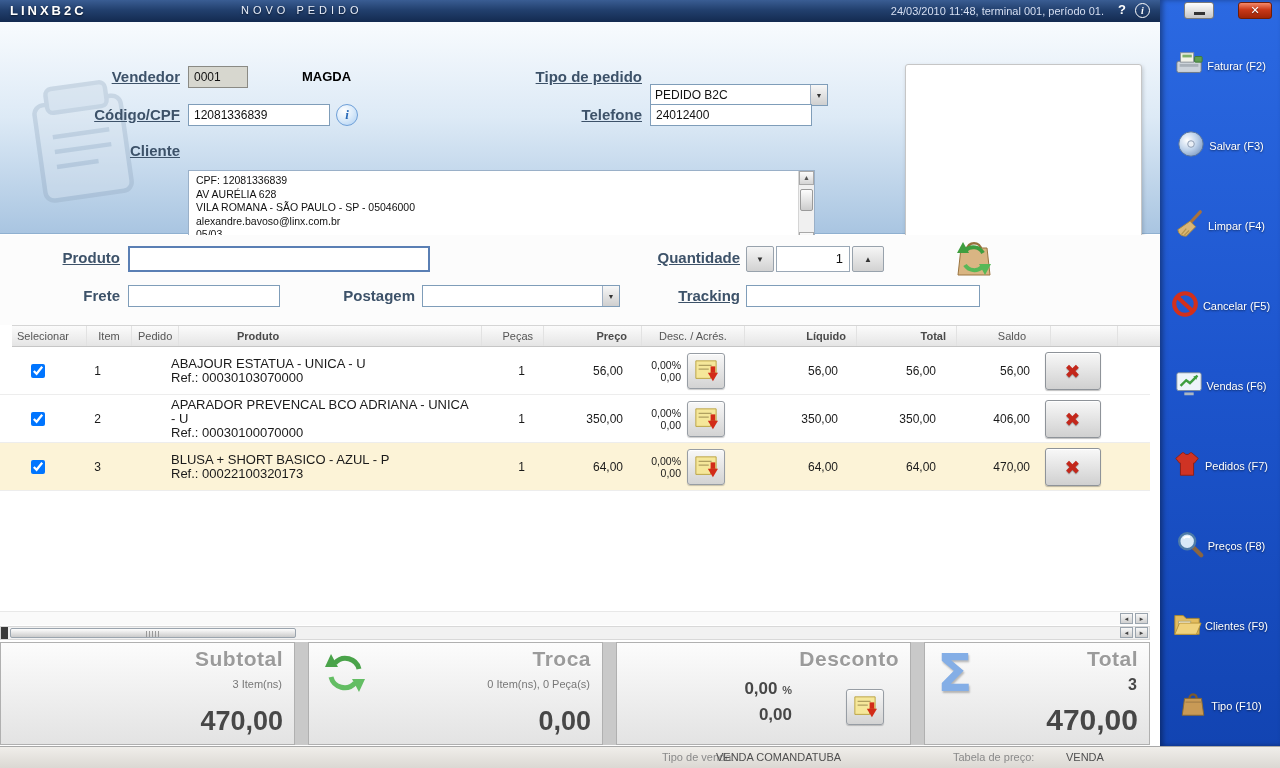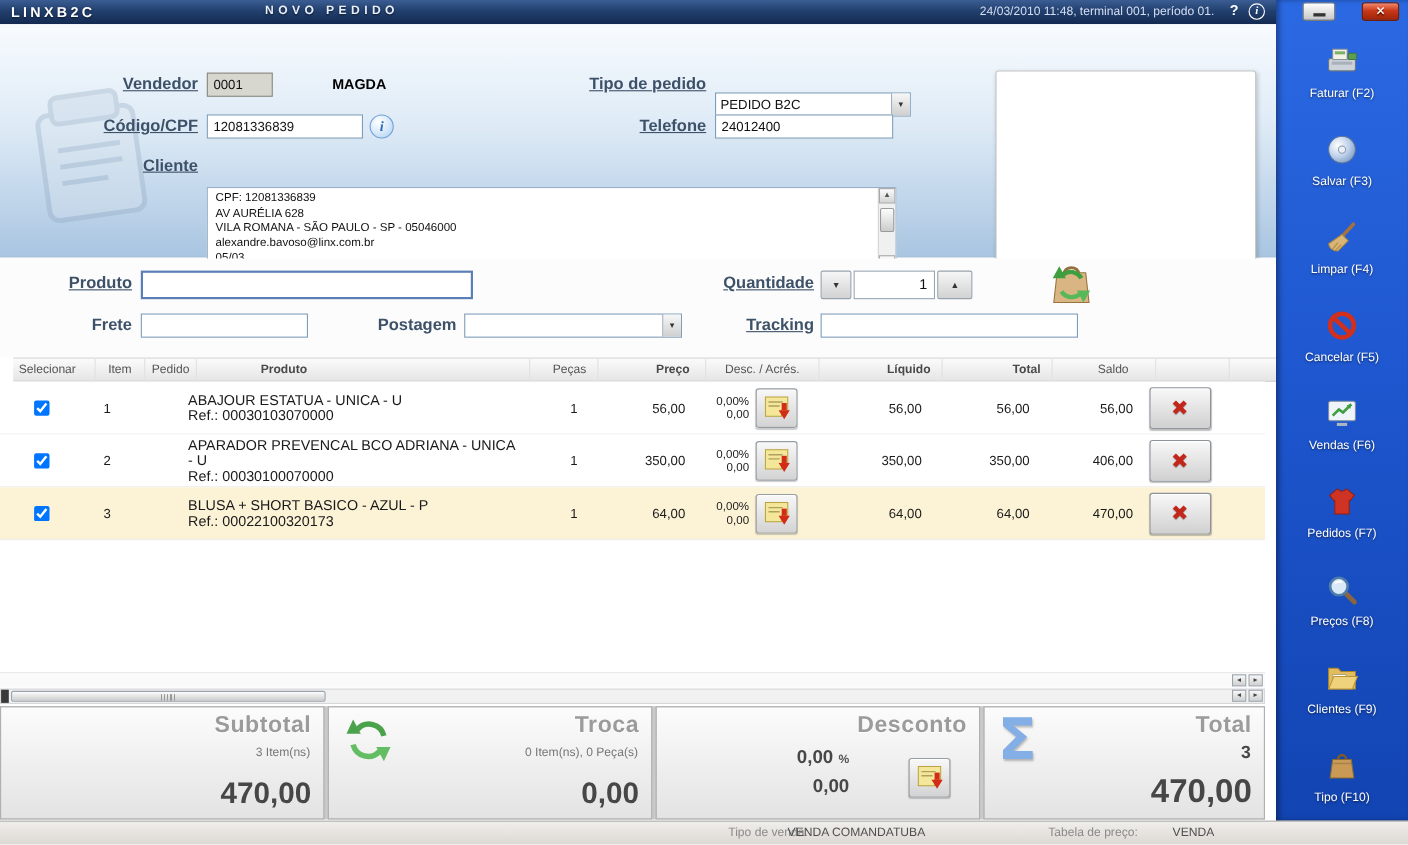--- a/index.html
+++ b/index.html
@@ -6,21 +6,21 @@
   html,body { width:1280px; height:768px; font-family:"Liberation Sans", sans-serif; cursor:default; }
   .app { width:1280px; height:768px; display:flex; flex-direction:column; background:#fff; overflow:hidden; }
   .top { display:flex; height:746px; }
   .main { width:1160px; height:746px; position:relative; background:#fff; overflow:hidden; }
 
   
   .titlebar { position:absolute; top:0; left:0; width:1160px; height:22px;
     background:linear-gradient(180deg,#3a5d93 0%,#22406e 45%,#132a50 100%); }
   .tb-logo { position:absolute; left:10px; top:3px; color:#fff; font-weight:bold; font-size:13px;
     letter-spacing:3px; text-transform:uppercase; text-shadow:0 1px 2px rgba(0,0,0,.6); }
-  .tb-title { position:absolute; left:205px; top:4px; color:#e8eefa; font-weight:bold; font-size:11px;
+  .tb-title { position:absolute; left:205px; top:4px; color:#e8eefa; font-weight:normal; font-size:11px;
     letter-spacing:4px; text-transform:uppercase; text-shadow:0 1px 2px rgba(0,0,0,.6);padding-left:36px; }
   .tb-status { position:absolute; right:56px; top:5px; color:#d6dff2; font-size:11px; }
   .tb-help { position:absolute; right:34px; top:2px; color:#fff; font-weight:bold; font-size:13px; cursor:pointer; }
   .tb-info { position:absolute; right:10px; top:3px; width:15px; height:15px; border:1.5px solid #fff; border-radius:50%;
     color:#fff; font:italic bold 10px "Liberation Serif", serif; display:flex; align-items:center; justify-content:center; cursor:pointer; }
 
   
   .header-form { position:absolute; top:22px; left:0; width:1160px; height:212px;
     background:linear-gradient(180deg,#f8fbfe 0%,#ddeaf6 45%,#a9c5e1 100%); border-bottom:1px solid #8fb0d0; }
   .watermark { position:absolute; left:12px; top:42px; opacity:.55; transform:rotate(-8deg); }
@@ -98,21 +98,21 @@
   .hs-splitter { position:absolute; left:0; top:0; width:7px; height:100%; background:#3a3a3a; cursor:col-resize; }
   .hs-thumb { position:absolute; left:9px; top:1px; width:286px; height:10px;
     background:linear-gradient(#fdfdfd,#cbcbcb); border:1px solid #9aa4ae; border-radius:2px; cursor:pointer; }
   .hs-grip { position:absolute; left:50%; top:2px; width:14px; height:6px; transform:translateX(-50%);
     background:repeating-linear-gradient(90deg,#999 0 1px,transparent 1px 3px); }
   .sc-arrow { position:absolute; top:1px; width:13px; height:11px; background:linear-gradient(#f8f8f8,#d0d0d0);
     border:1px solid #9aa4ae; font-size:6px; color:#444; display:flex; align-items:center; justify-content:center; cursor:pointer; }
 
   
   .summary { position:absolute; top:642px; left:0; width:1150px; height:103px; display:grid;
-    grid-template-columns:295px 295px 295px 1fr; gap:3px; background:#c9c9c9; }
+    grid-template-columns:295px 295px 295px 1fr; gap:13px; background:#c9c9c9; }
   .panel { position:relative; background:linear-gradient(#fcfcfc,#e3e3e3); border:1px solid #b0b0b0; }
   .p-title { position:absolute; top:4px; right:11px; font-size:21px; font-weight:bold; color:#9b9b9b;
     text-shadow:0 1px 0 #fff; letter-spacing:.5px; }
   .p-items { position:absolute; top:35px; right:12px; font-size:11px; color:#777; }
   .p-value { position:absolute; bottom:7px; right:11px; font-size:27px; font-weight:bold; color:#474747; }
   .troca-icon { position:absolute; left:14px; top:8px; }
   .disc-line { position:absolute; right:118px; text-align:right; font-size:17px; font-weight:bold; color:#474747; }
   .disc-pct-sym { font-size:11px; font-weight:bold; color:#555; }
   .disc-btn { position:absolute; right:26px; top:46px; }
   .sigma { position:absolute; left:12px; top:0px; font-size:52px; font-weight:bold; color:#84aee6;
@@ -131,21 +131,21 @@
     background:linear-gradient(180deg,#2b69e2 0%,#1d55cd 50%,#1244b2 100%);
     box-shadow:inset 3px 0 5px rgba(0,0,0,.35); }
   .win-btns { position:absolute; top:2px; left:0; width:100%; display:flex; justify-content:space-between; padding:0 8px 0 24px; }
   .btn-min { width:30px; height:17px; background:linear-gradient(#fefefe,#c6c6c6); border:1px solid #7a7a7a;
     border-radius:3px; position:relative; cursor:pointer; }
   .btn-min i { position:absolute; left:9px; bottom:3px; width:11px; height:3px; background:#333; }
   .btn-close { width:34px; height:17px; background:linear-gradient(#f48a6a,#c83818 45%,#9e2406); border:1px solid #701c06;
     border-radius:3px; color:#fff; font-size:11px; font-weight:bold; display:flex; align-items:center; justify-content:center;
     cursor:pointer; text-shadow:0 1px 1px rgba(0,0,0,.5); font-family:"DejaVu Sans",sans-serif; }
   .sb-items { position:absolute; top:26px; left:0; right:0; bottom:0; display:flex; flex-direction:column; }
-  .sb-item { flex:1; display:flex; flex-direction:column; align-items:center; justify-content:center; gap:3px;
+  .sb-item { flex:1; display:flex; flex-direction:row; align-items:center; justify-content:center; gap:3px;
     cursor:pointer; position:relative; }
   .sb-label, .sb-sublabel { font-size:11px; color:#fff; text-shadow:0 1px 2px rgba(0,0,0,.55); }
   .linx-logo { position:absolute; left:3px; bottom:10px; }
 </style>
 </head>
 <body>
 
 <div class="app">
   <div class="top">
     <div class="main">

